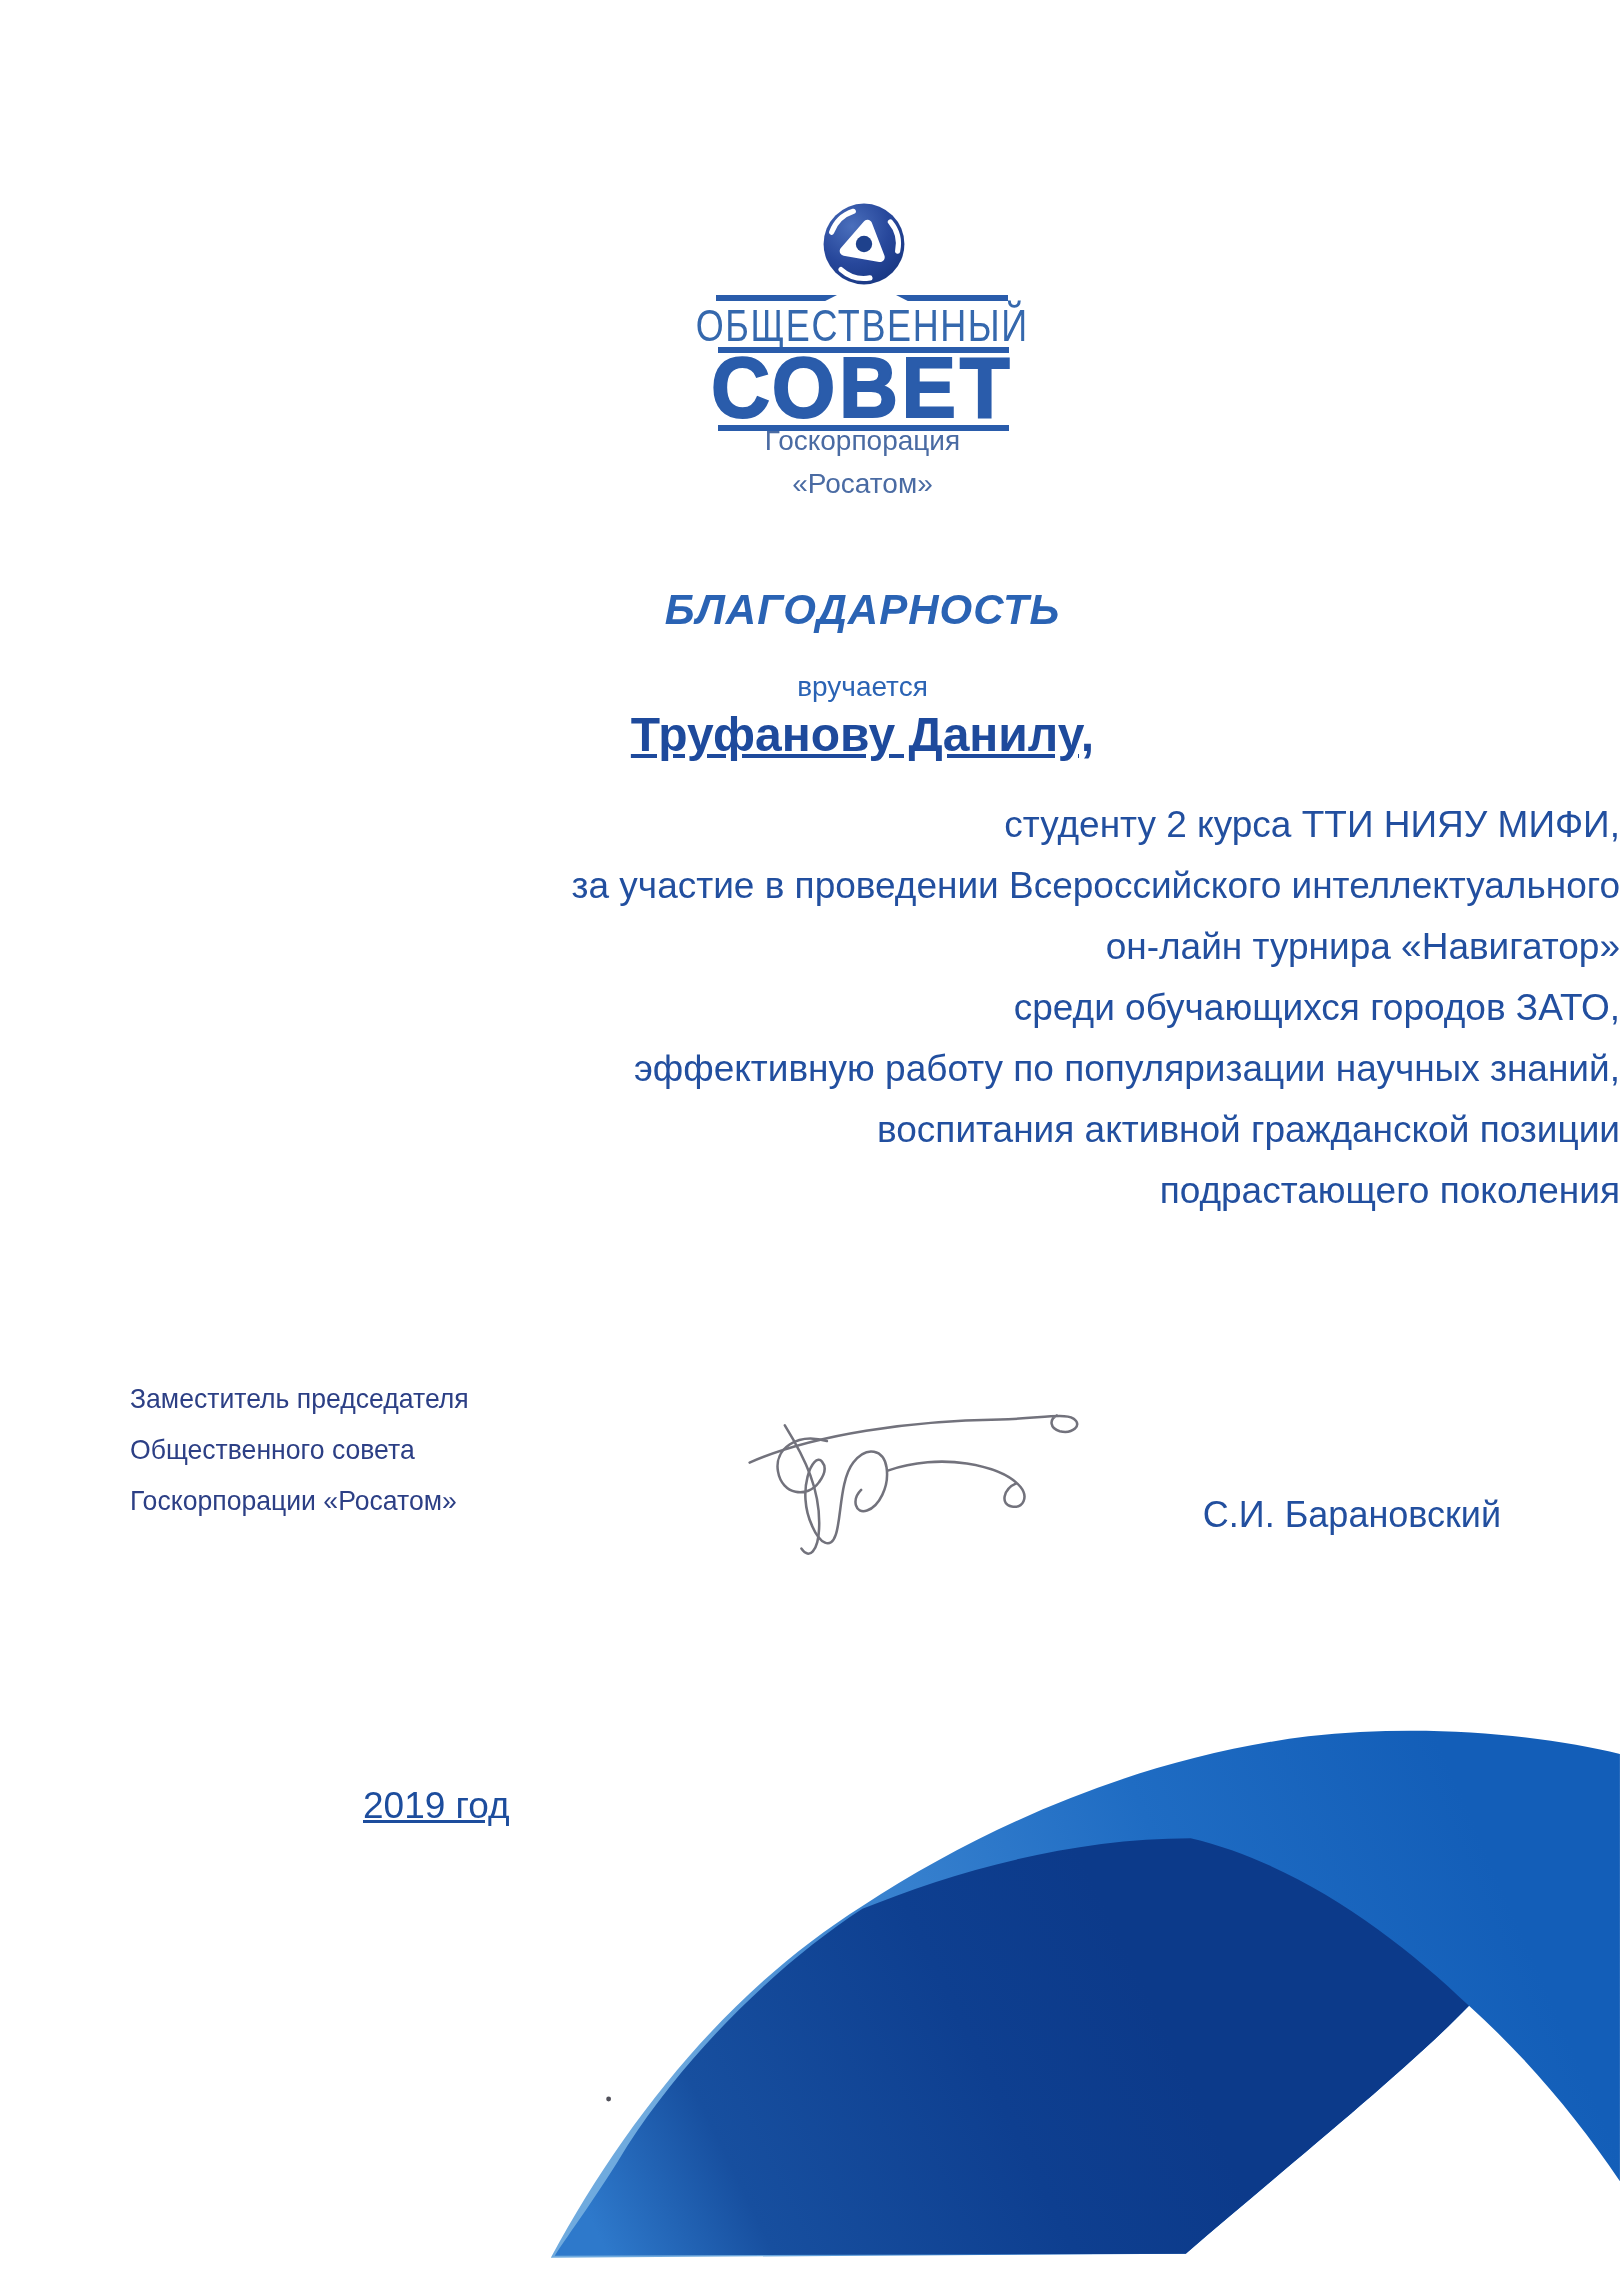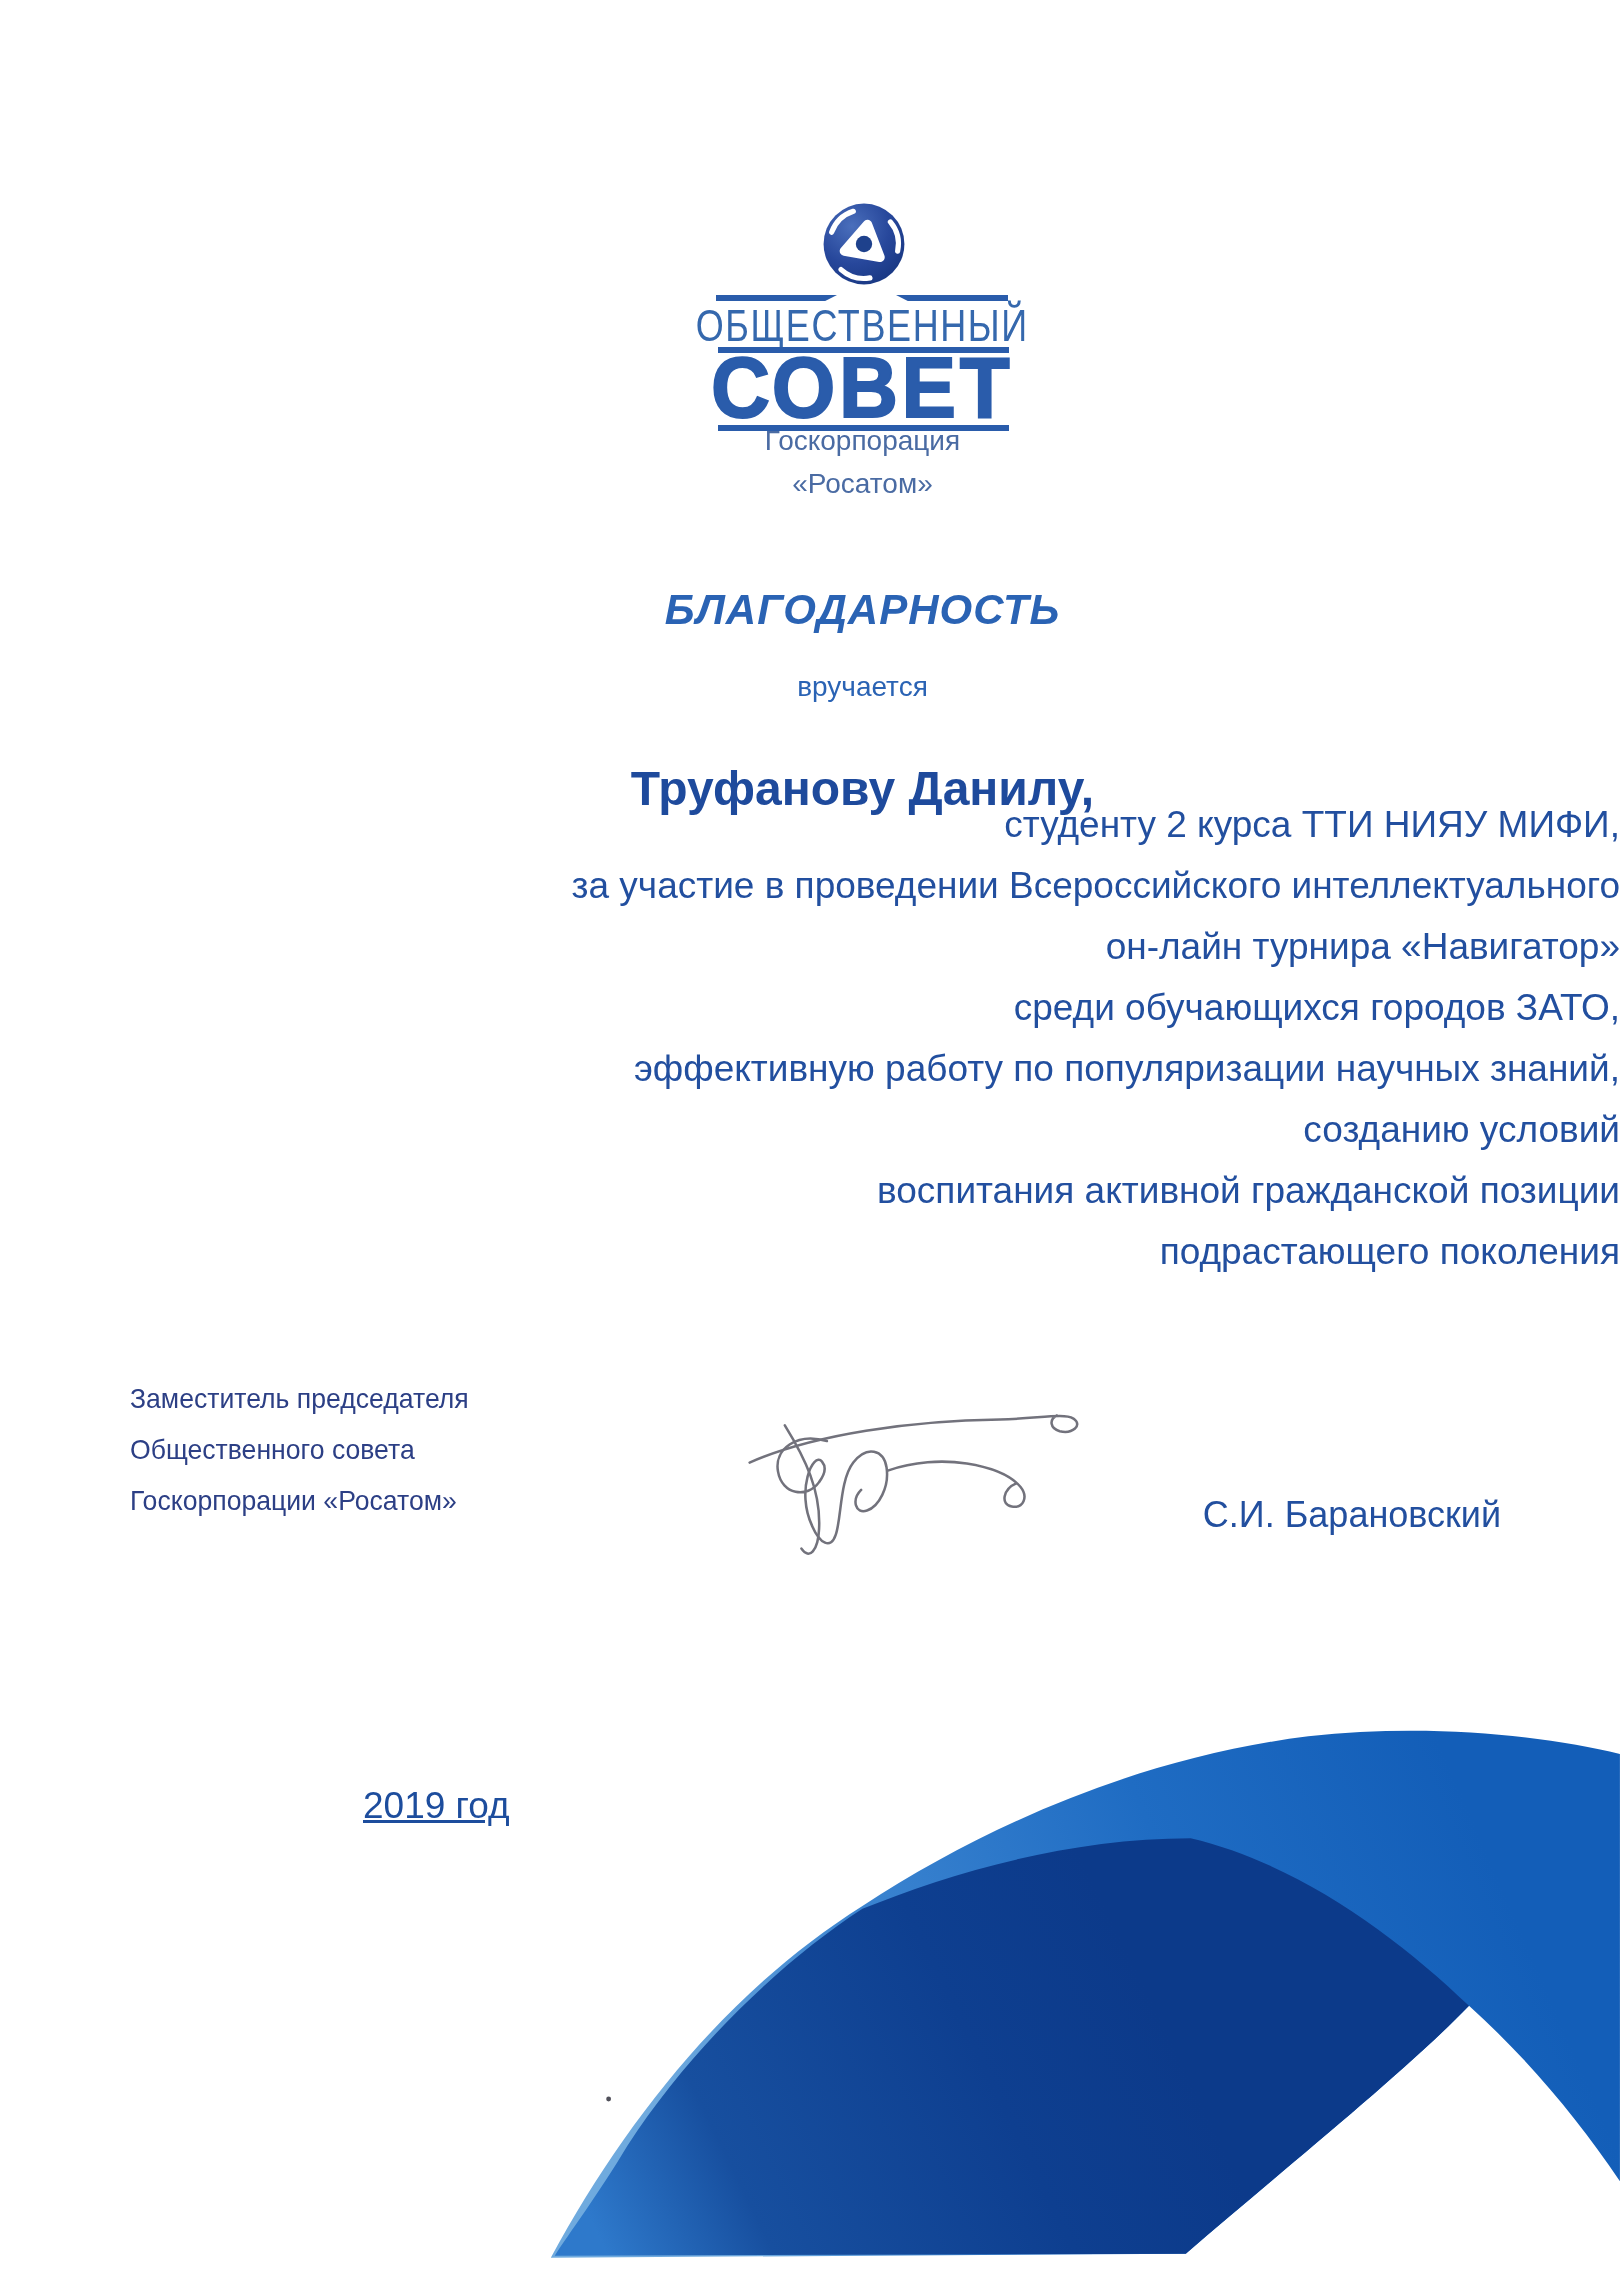--- a/index.html
+++ b/index.html
@@ -16,21 +16,21 @@
   .rule{position:absolute;background:var(--logo-blue,#2a5cab);height:5.9px;}
   .rule.tip-left{clip-path:polygon(0 0,100% 0,calc(100% - 11.8px) 100%,0 100%);}
   .rule.tip-right{clip-path:polygon(0 0,100% 0,100% 100%,11.8px 100%);}
   .org1{top:305px;color:var(--logo-light-blue,#3568ad);font-size:45px;line-height:41px;letter-spacing:2px;}
   .org1 .squeeze{display:inline-block;transform:scaleX(.8);transform-origin:center;}
   .org2{top:345px;color:var(--logo-blue,#2a5cab);font-size:86px;line-height:84px;font-weight:700;letter-spacing:3.9px;}
   .org2 .squeeze{display:inline-block;transform:scaleX(.95);transform-origin:center;-webkit-text-stroke:2px var(--logo-blue,#2a5cab);}
   .logo-caption{color:var(--logo-caption-blue,#4a6ba3);font-size:28px;line-height:31px;font-weight:400;}
   .doc-title{top:585px;color:var(--title-blue,#2a63b4);font-size:42px;line-height:49px;font-weight:700;font-style:italic;letter-spacing:1px;}
   .presented{top:666px;color:var(--title-blue,#2a63b4);font-size:28px;line-height:41px;}
-  .recipient{top:760px;color:var(--name-blue,#1e4a9c);font-size:48px;line-height:57px;font-weight:700;}
+  .recipient{top:706px;color:var(--name-blue,#1e4a9c);font-size:48px;line-height:57px;font-weight:700;text-decoration:underline;}
   .body-block{top:794px;color:var(--body-blue,#224f9f);font-size:37px;text-align:right;}
   .body-line{line-height:61px;white-space:nowrap;}
   .sig-block{left:130px;top:1373px;color:var(--sig-navy,#2c3f85);font-size:28px;line-height:51px;}
   .sig-block .squeeze{display:inline-block;transform:scaleX(.95);transform-origin:left center;white-space:nowrap;}
   .signer-name{left:980px;top:1494px;width:521px;text-align:right;color:var(--body-blue,#224f9f);font-size:36px;line-height:41px;}
   .year{left:363px;top:1784px;color:var(--year-blue,#1d4d9d);font-size:37px;line-height:43px;text-decoration:underline;}
 </style>
 </head>
 <body>
 
@@ -77,21 +77,20 @@
   <div class="cx doc-title">БЛАГОДАРНОСТЬ</div>
   <div class="cx presented">вручается</div>
   <div class="cx recipient">Труфанову Данилу,</div>
 
   <div class="cx body-block">
     <div class="body-line">студенту 2 курса ТТИ НИЯУ МИФИ,</div>
     <div class="body-line">за участие в проведении Всероссийского интеллектуального</div>
     <div class="body-line">он-лайн турнира «Навигатор»</div>
     <div class="body-line">среди обучающихся городов ЗАТО,</div>
     <div class="body-line">эффективную работу по популяризации научных знаний,</div>
-    <div class="body-line">созданию условий</div>
     <div class="body-line">воспитания активной гражданской позиции</div>
     <div class="body-line">подрастающего поколения</div>
   </div>
 
   <div class="abs sig-block">
     <div><span class="squeeze">Заместитель председателя</span></div>
     <div><span class="squeeze">Общественного совета</span></div>
     <div><span class="squeeze">Госкорпорации «Росатом»</span></div>
   </div>
 

